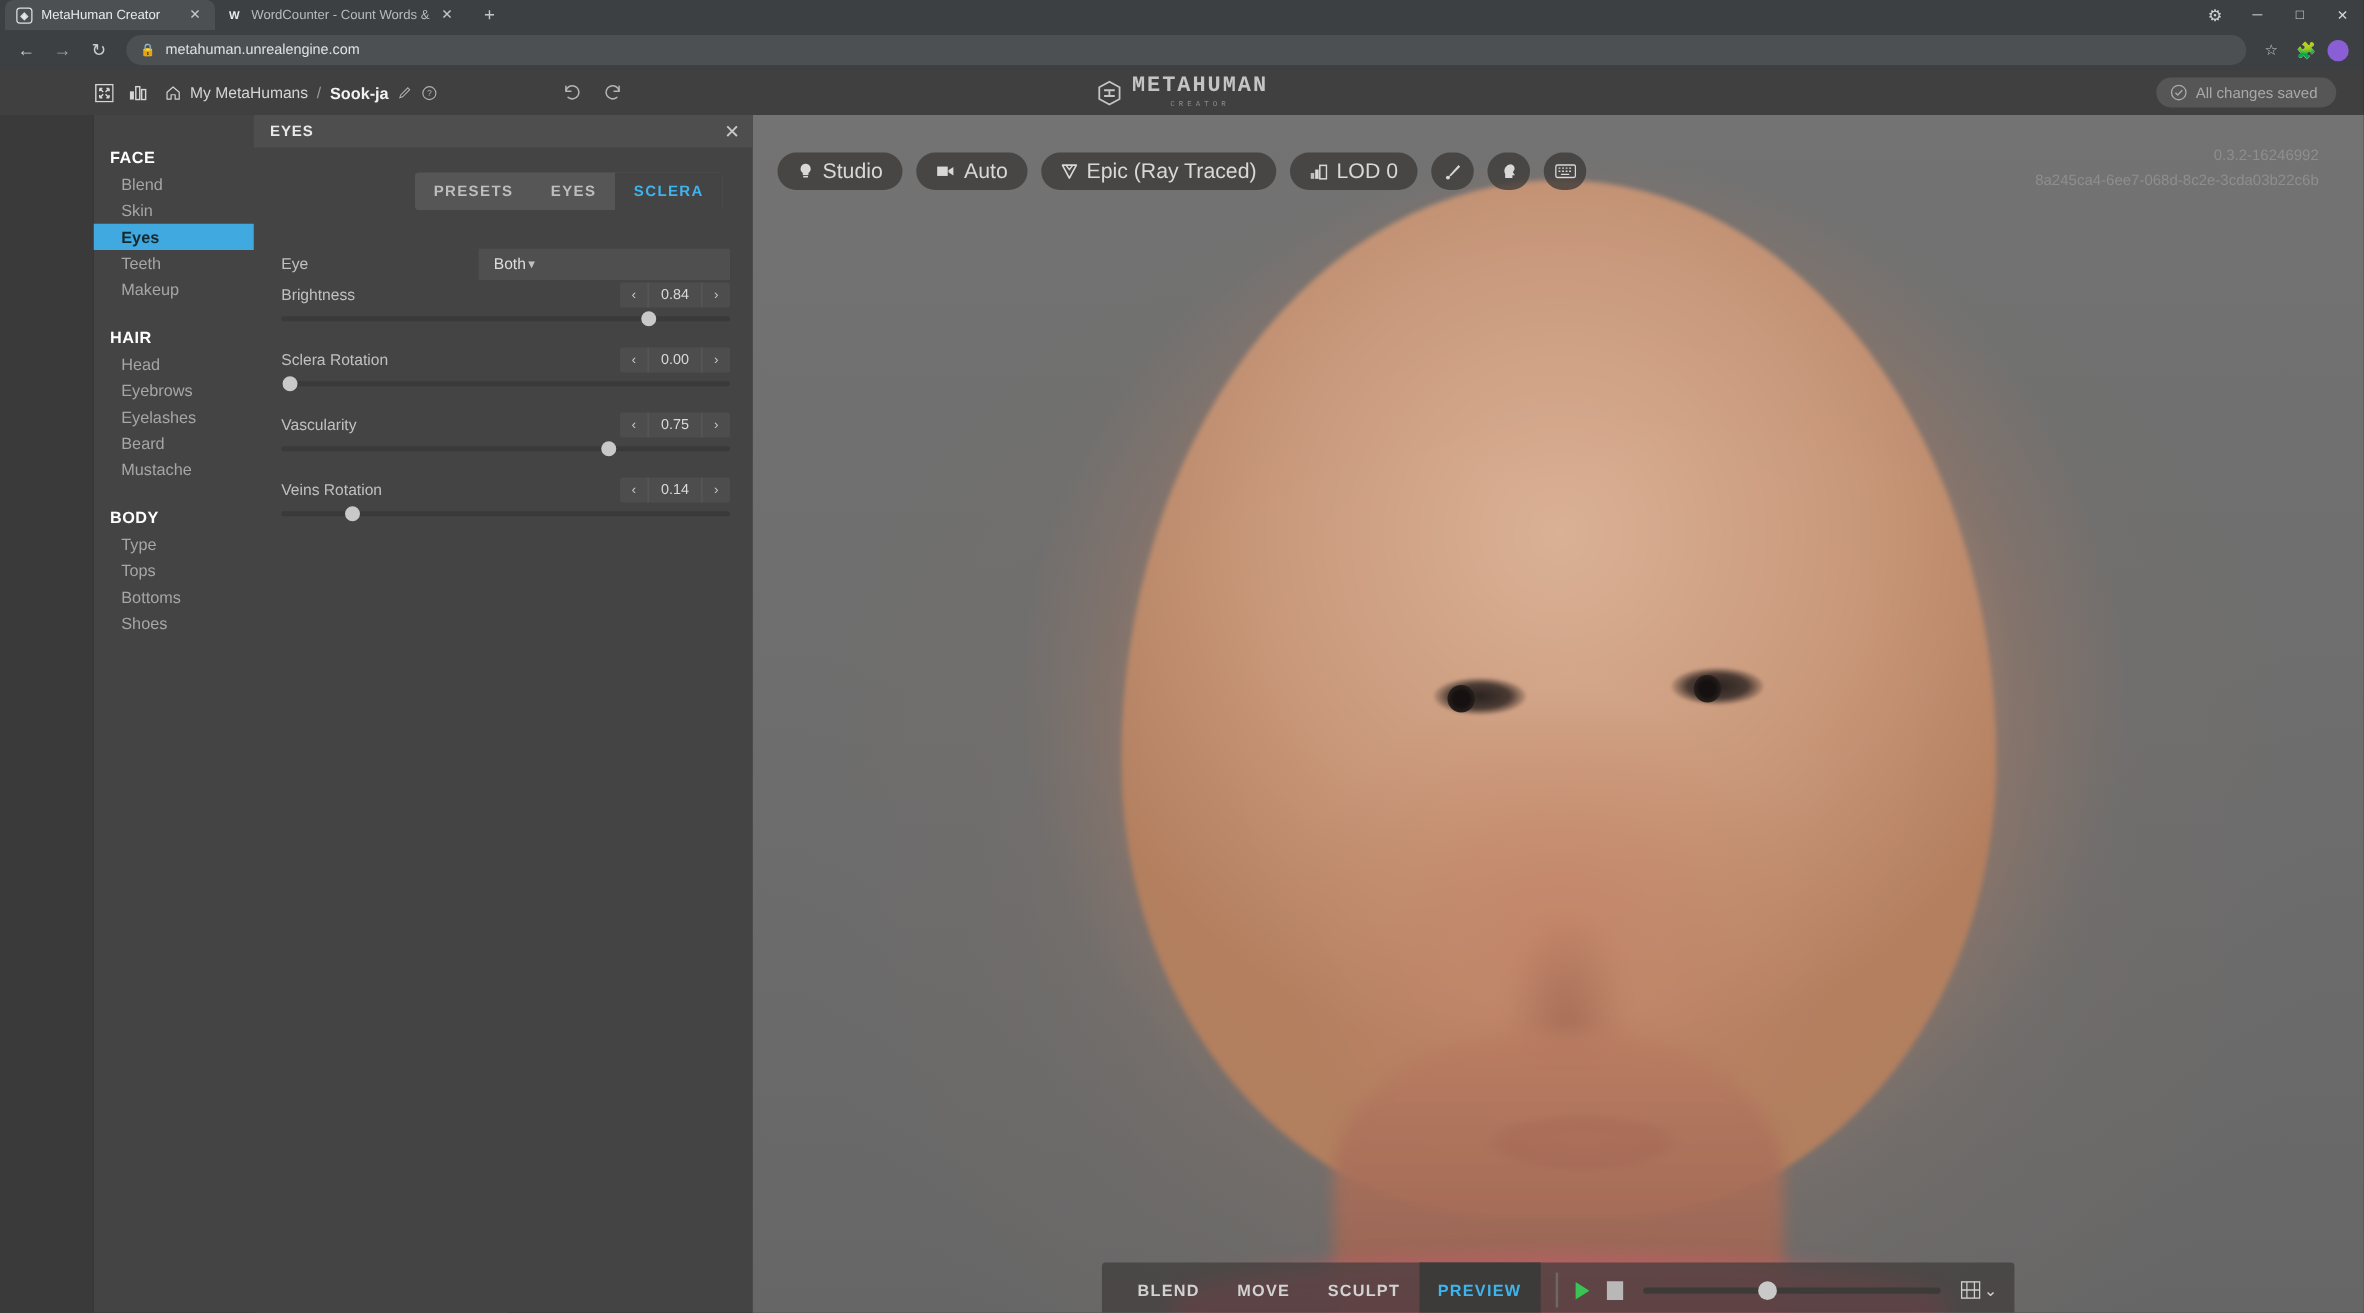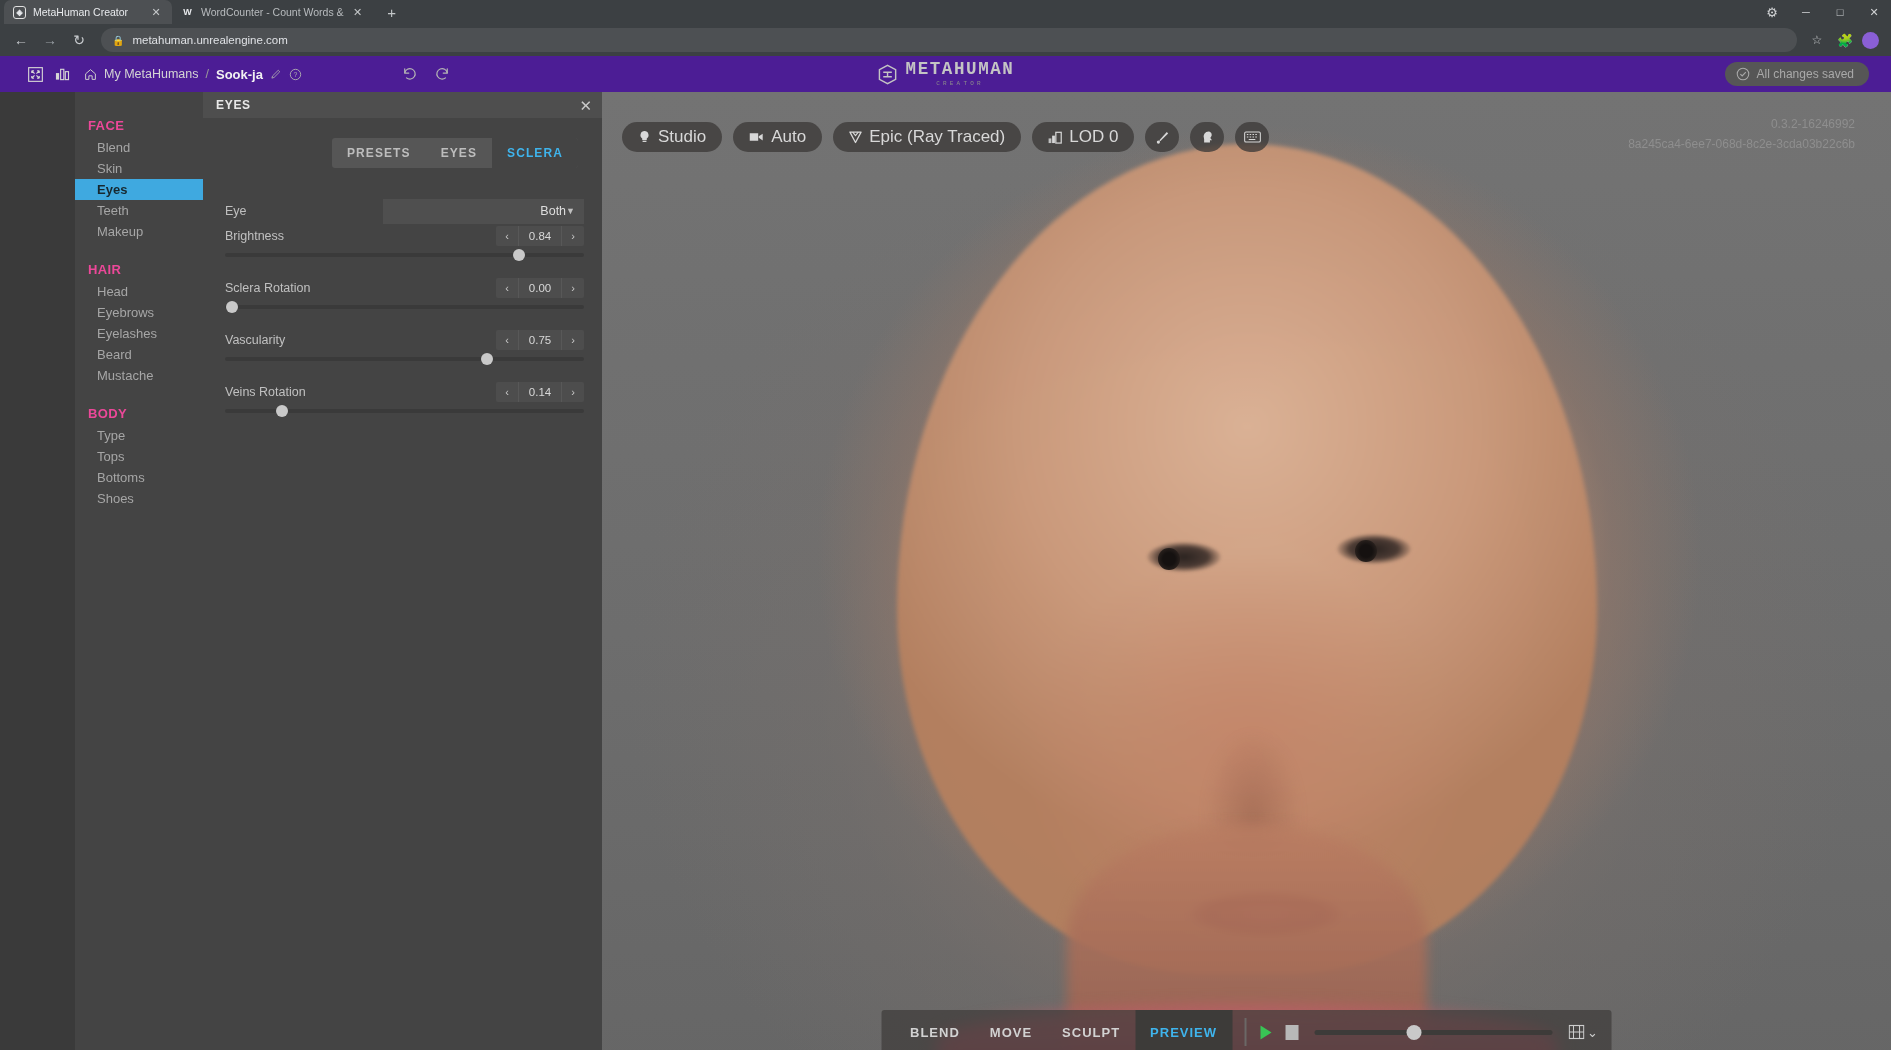--- a/index.html
+++ b/index.html
@@ -83,22 +83,22 @@
     color: #c2c5c8; font-size: 12px;
   }
   .omni-icon.puzzle { font-size: 13px; }
   .omni-icon.avatar {
     background: #8a5fd6; border-radius: 50%;
     width: 17px; height: 17px; color: #fff; font-size: 9px;
   }
 
   
   .app-header {
-    height: 36px; background: #4c1d95;
-    display: flex; align-items: center; position: relative;
+    height: 36px; background: #404040;
+    display: flex; align-items: center; position: relative; padding-left: 48px;
   }
   .rail-icons {
     width: 78px; display: flex; align-items: center;
     gap: 12px; padding-left: 28px;
   }
   .rail-ic { color: #d6d6d6; display: flex; align-items: center; }
   .breadcrumb {
     display: flex; align-items: center; gap: 7px;
     font-size: 12.5px; color: #d4d4d4; margin-left: 6px;
   }
@@ -138,21 +138,21 @@
   }
   .panel-col {
     width: 527px; background: #444444; flex: 0 0 527px;
     position: relative; z-index: 2;
   }
   .nav-overlay {
     position: absolute; left: 75px; top: 0;
     width: 128px; padding-top: 26px; z-index: 4;
   }
   .nav-group-title {
-    font-size: 13px; font-weight: bold; color: #ec4899;
+    font-size: 13px; font-weight: bold; color: #ffffff;
     padding: 0 0 4px 13px; letter-spacing: 0.4px;
   }
   .nav-item {
     font-size: 13px; color: #a6a6a6;
     padding: 2.5px 0 2.5px 22px; line-height: 16px;
   }
   .nav-item.active {
     background: #3fa9e0; color: #17282f; font-weight: bold;
   }
   .nav-gap { height: 20px; }
@@ -192,21 +192,21 @@
 
   .row {
     display: flex; align-items: center;
     padding: 0 18px 0 22px; min-height: 30px; gap: 16px;
   }
   .row-label {
     font-size: 12.5px; color: #c0c0c0; flex: 0 0 142px;
   }
   .select-box {
     flex: 1; height: 25px; background: #4f4f4f;
-    display: flex; align-items: center; justify-content: flex-end;
+    display: flex; align-items: center; justify-content: flex-start;
     padding: 0 9px 0 12px; color: #dedede; font-size: 12.5px;
   }
   .sel-caret { color: #c0c0c0; font-size: 9px; }
   .swatch {
     flex: 1; height: 24px; border: 1px solid #bbb;
   }
   .row-tint { margin-top: 20px; margin-bottom: 24px; }
 
   .slider-block { padding: 0 18px 0 22px; margin-bottom: 21px; }
   .slider-top {

